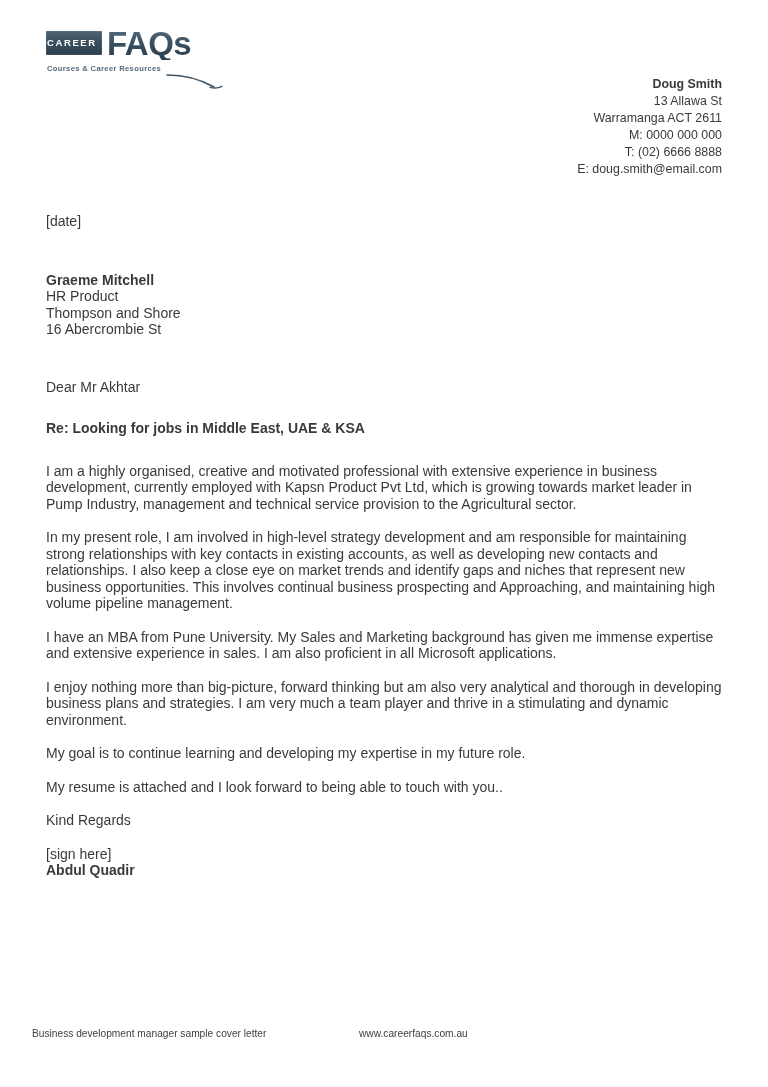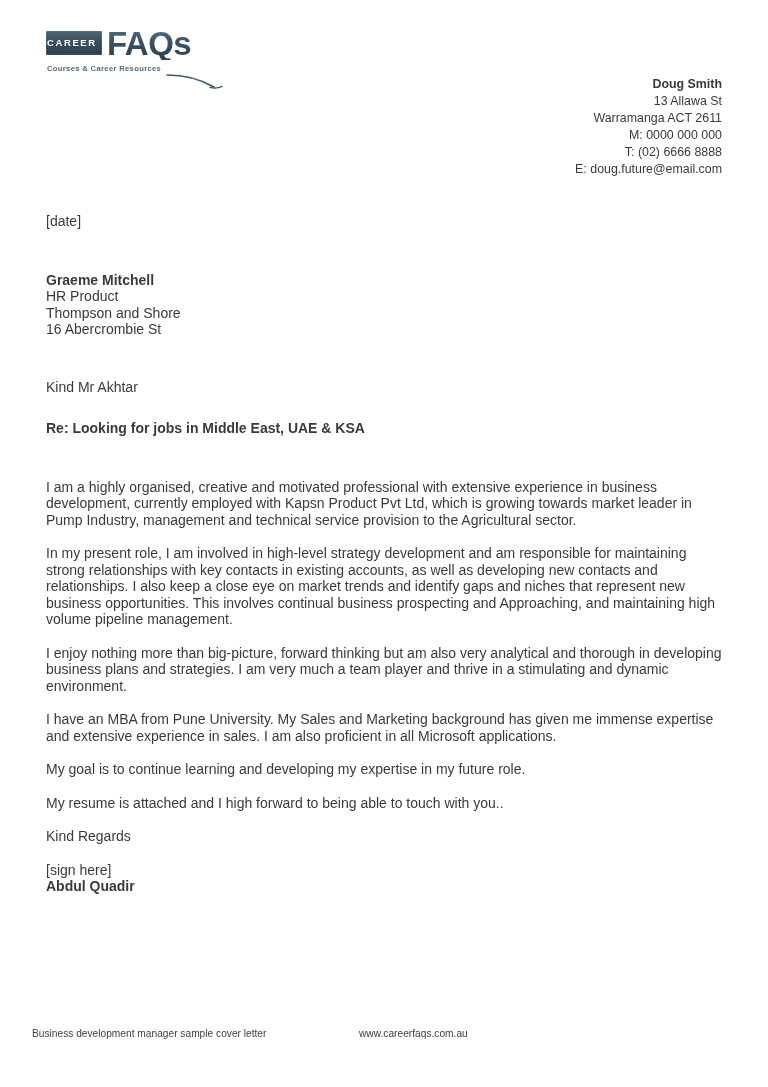--- a/index.html
+++ b/index.html
@@ -116,21 +116,21 @@
     margin: 0 0 41px 0;
     line-height: 16.5px;
   }
   .recipient .rname {
     font-weight: bold;
   }
   .salutation {
     margin: 0 0 25px 0;
   }
   .subject {
-    margin: 0 0 42px 0;
+    margin: 0 0 26px 0;
     font-weight: bold;
   }
   .para {
     margin: 0 0 17px 0;
     text-align: left;
   }
   .closing {
     margin: 0 0 17px 0;
   }
   .signature {
@@ -182,44 +182,44 @@
     </svg>
     <div class="logo-tagline">Courses &amp; Career Resources</div>
   </div>
 
   <div class="sender">
     <div class="name">Doug Smith</div>
     <div>13 Allawa St</div>
     <div>Warramanga ACT 2611</div>
     <div>M: 0000 000 000</div>
     <div>T: (02) 6666 8888</div>
-    <div>E: doug.future@email.com</div>
+    <div>E: doug.smith@email.com</div>
   </div>
 
   <div class="letter">
 
     <div class="date-line">[date]</div>
 
     <div class="recipient">
       <div class="rname">Graeme Mitchell</div>
       <div>HR Product</div>
       <div>Thompson and Shore</div>
       <div>16 Abercrombie St</div>
     </div>
 
-    <div class="salutation">Kind Mr Akhtar</div>
+    <div class="salutation">Dear Mr Akhtar</div>
 
     <div class="subject">Re: Looking for jobs in Middle East, UAE &amp; KSA</div>
 
     <p class="para">I am a highly organised, creative and motivated professional with extensive experience in business development, currently employed with Kapsn Product Pvt Ltd, which is growing towards market leader in Pump Industry, management and technical service provision to the Agricultural sector.</p>
     <p class="para">In my present role, I am involved in high-level strategy development and am responsible for maintaining strong relationships with key contacts in existing accounts, as well as developing new contacts and relationships. I also keep a close eye on market trends and identify gaps and niches that represent new business opportunities. This involves continual business prospecting and Approaching, and maintaining high volume pipeline management.</p>
+    <p class="para">I have an MBA from Pune University. My Sales and Marketing background has given me immense expertise and extensive experience in sales. I am also proficient in all Microsoft applications.</p>
     <p class="para">I enjoy nothing more than big-picture, forward thinking but am also very analytical and thorough in developing business plans and strategies. I am very much a team player and thrive in a stimulating and dynamic environment.</p>
-    <p class="para">I have an MBA from Pune University. My Sales and Marketing background has given me immense expertise and extensive experience in sales. I am also proficient in all Microsoft applications.</p>
     <p class="para">My goal is to continue learning and developing my expertise in my future role.</p>
-    <p class="para">My resume is attached and I high forward to being able to touch with you..</p>
+    <p class="para">My resume is attached and I look forward to being able to touch with you..</p>
 
     <div class="closing">Kind Regards</div>
 
     <div class="signature">
       <div>[sign here]</div>
       <div class="signer">Abdul Quadir</div>
     </div>
 
   </div>
 

